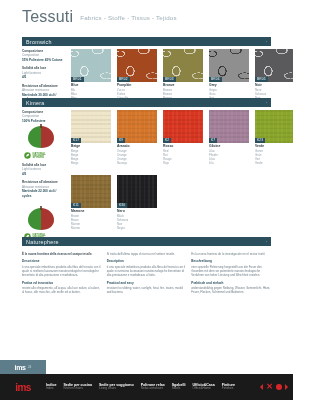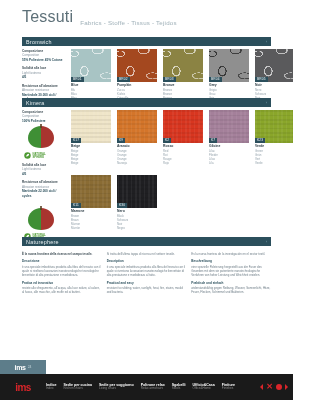--- a/index.html
+++ b/index.html
@@ -2,21 +2,21 @@
 <html><head>
 <meta charset="utf-8">
 <style>
   html,body{margin:0;padding:0;background:#ffffff;}
   body{width:293px;height:400px;overflow:hidden;
        font-family:"Liberation Sans", sans-serif;color:#3b4a52;}
 
   .page{position:relative;width:293px;height:400px;background:#fff;}
 
   
-  .title-row{position:absolute;left:22px;top:8px;display:flex;align-items:flex-end;gap:7px;}
+  .title-row{position:absolute;left:22px;top:8px;display:flex;align-items:center;gap:7px;}
   .title-main{font-size:16px;font-weight:400;color:#5d7078;letter-spacing:.2px;}
   .title-sub{font-size:6.2px;color:#9fb0b8;letter-spacing:.2px;white-space:nowrap;}
 
   
   .sec-bar{position:absolute;left:22px;width:249px;height:9px;background:#2b4f5c;
            display:flex;align-items:center;justify-content:space-between;
            padding:0 4px;box-sizing:border-box;}
   .sec-bar .nm{font-size:5.4px;color:#e9f0f2;letter-spacing:.25px;}
   .sec-bar .pg{font-size:4px;color:#7fa0ac;}
 

